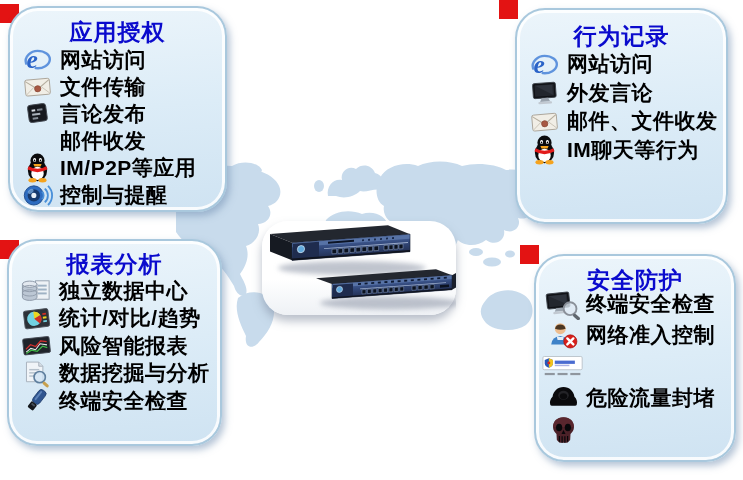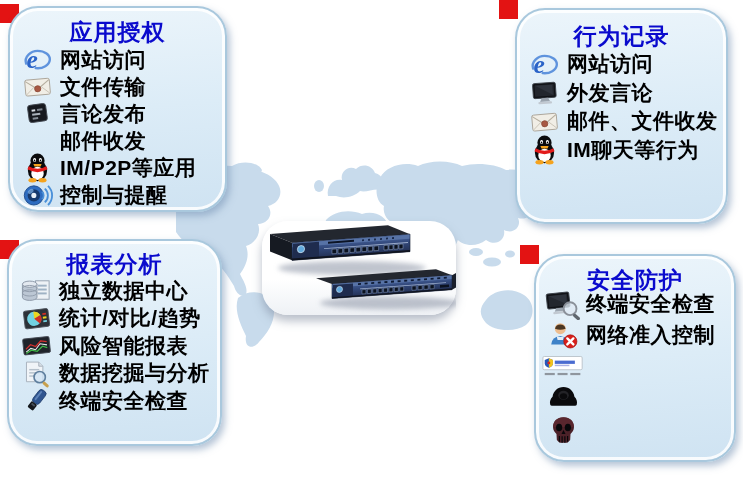--- a/index.html
+++ b/index.html
@@ -429,20 +429,21 @@
           </span>
       </div>
       <div class="row">
         <span class="ic ic-hooded">
             <svg viewBox="0 0 34 34">
     <path d="M17,4.5 c6.5,0 11,4.5 12,10.5 c2.2,1.8 3.4,5.5 2.6,8.5 q-0.4,1.5 -2,1.5 h-25.2 q-1.6,0 -2,-1.5 c-0.8,-3 0.4,-6.7 2.6,-8.5 c1,-6 5.5,-10.5 12,-10.5 z" fill="#0a0a0c"></path>
     <ellipse cx="17" cy="13.5" rx="5.8" ry="5" fill="#232327"></ellipse>
     <ellipse cx="17" cy="14.5" rx="4" ry="3.2" fill="#0a0a0c"></ellipse>
   </svg>
           </span>
+        <span class="lbl">危险流量封堵</span>
       </div>
       <div class="row">
         <span class="ic ic-skull">
             <svg viewBox="0 0 34 34">
     <path d="M17,3.5 c7.2,0 11.5,4.8 11.5,10.8 c0,3.6 -1.8,5.8 -3.8,7.6 l-0.4,6.6 l-3,3 h-8.6 l-3,-3 l-0.4,-6.6 c-2,-1.8 -3.8,-4 -3.8,-7.6 c0,-6 4.3,-10.8 11.5,-10.8 z" fill="#4b2128"></path>
     <path d="M17,3.5 c7.2,0 11.5,4.8 11.5,10.8 l-23,0 c0,-6 4.3,-10.8 11.5,-10.8 z" fill="#5d2830" opacity="0.8"></path>
     <ellipse cx="12.2" cy="14.8" rx="3.4" ry="4.2" fill="#08070a"></ellipse>
               <ellipse cx="21.8" cy="14.8" rx="3.4" ry="4.2" fill="#08070a"></ellipse>
     <path d="M17,17.5 l2.2,4.4 h-4.4 z" fill="#08070a"></path>
     <g stroke="#08070a" stroke-width="1.3">

